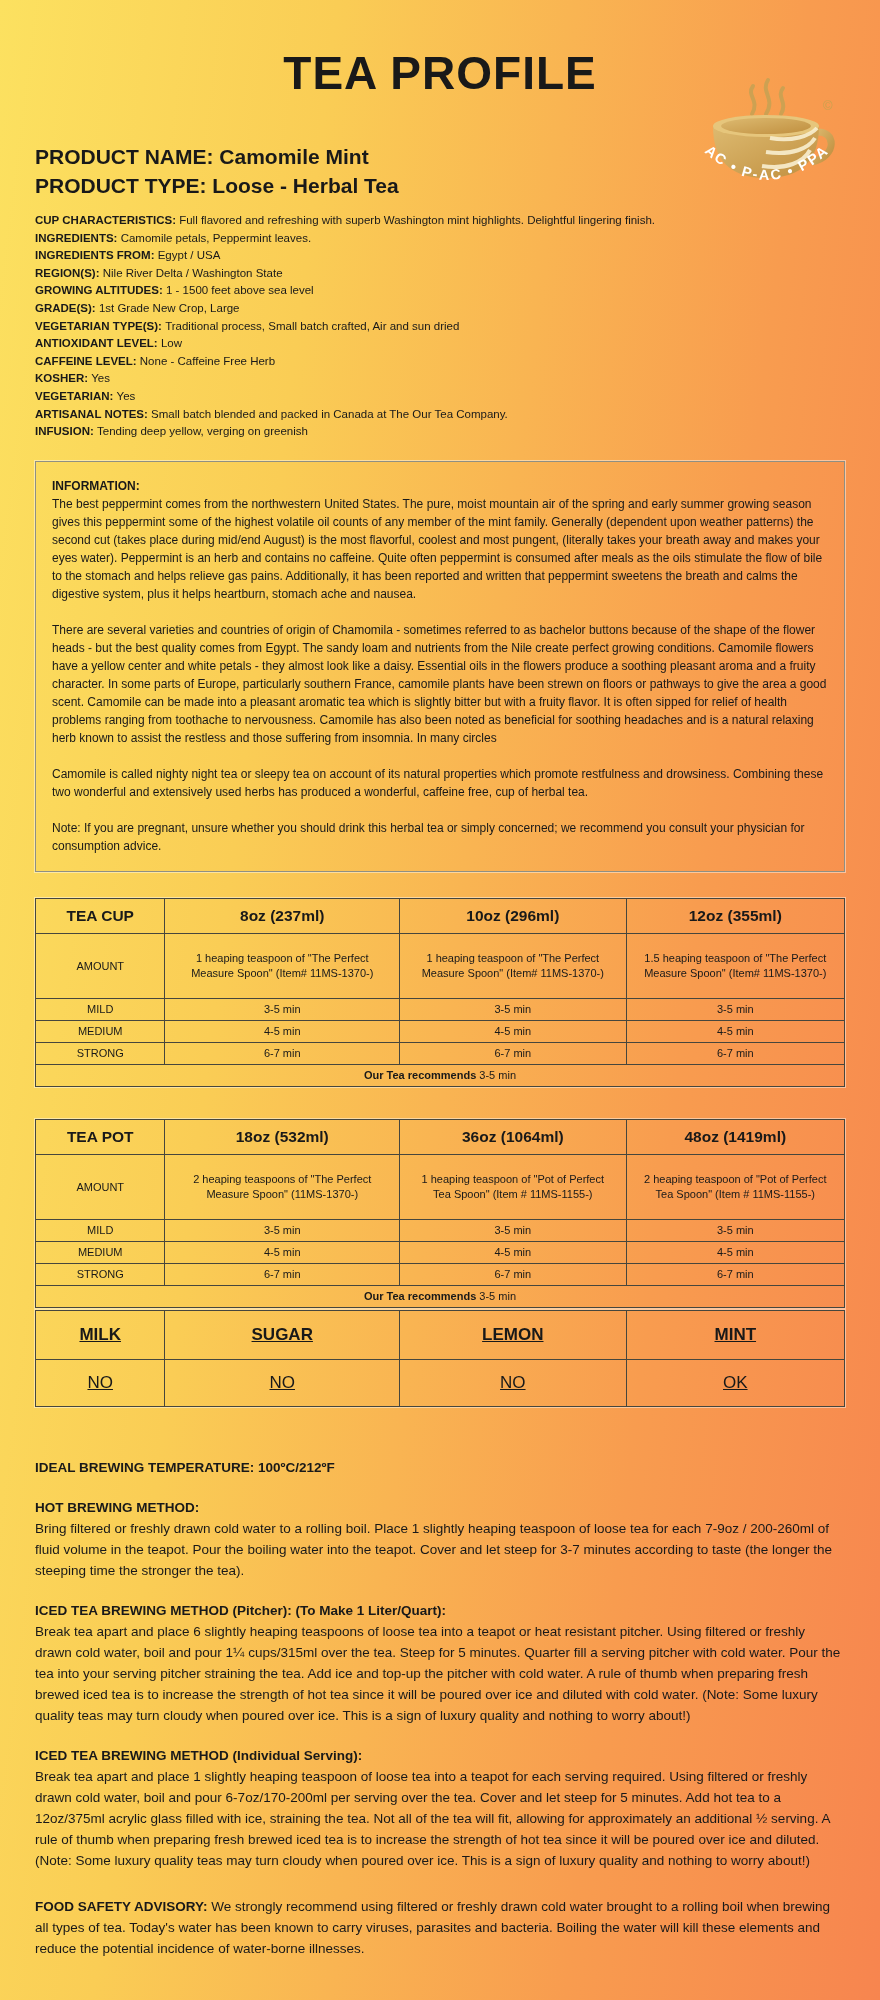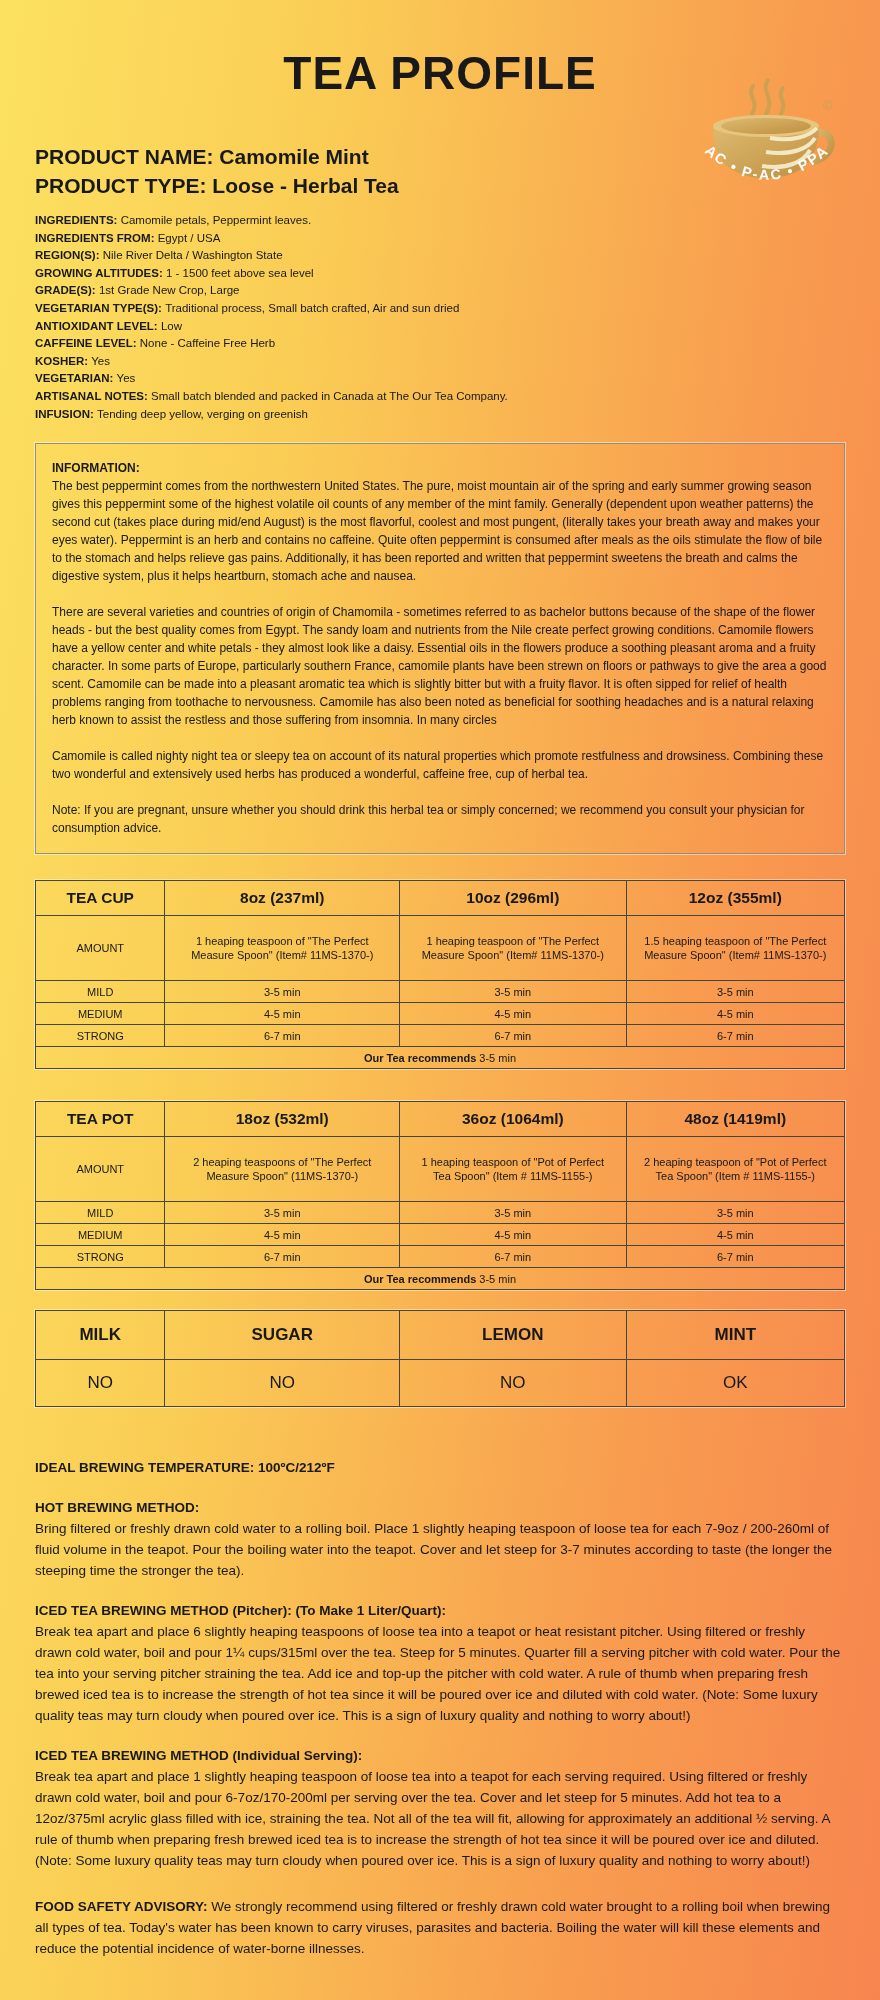--- a/index.html
+++ b/index.html
@@ -39,21 +39,21 @@
   }
   .steep{margin-top:26px;}
   .steep.second{margin-top:32px;}
   .steep th{font-size:15.5px;height:30px;font-weight:bold;}
   .steep td.amount-label{font-size:11px;}
   .steep td.amount{font-size:11px;line-height:14.5px;height:56px;padding:4px 16px;}
   .steep td.strength{font-size:11px;height:17px;}
   .steep td.footer{font-size:11px;height:17px;}
   .steep td.footer b{font-weight:bold;}
   h2.serving-heading{font-size:17px;margin:34px 0 0;font-weight:bold;}
-  .serving{margin-top:20px;}
+  .serving{margin-top:2px;text-decoration:underline;}
   .serving th{font-size:17px;height:44px;font-weight:bold;}
   .serving td{font-size:17px;height:42px;}
   .temp-line{margin-top:50px;font-size:13.5px;font-weight:bold;line-height:21px;}
   .method{margin-top:19px;}
   .method h3{margin:0;font-size:13.5px;line-height:21px;font-weight:bold;}
   .method p{margin:0;font-size:13.5px;line-height:21px;}
   .advisory{margin-top:25px;font-size:13.5px;line-height:21px;}
   .advisory b{font-weight:bold;}
 </style>
 </head>
@@ -96,20 +96,21 @@
       <span>PRODUCT NAME:</span>
       <span>Camomile Mint</span>
     </div>
     <div class="product-line">
       <span>PRODUCT TYPE:</span>
       <span>Loose - Herbal Tea</span>
     </div>
   </div>
 
   <div class="chars" id="chars">
+      <div class="char-line"><b>CUP CHARACTERISTICS: </b><span>Full flavored and refreshing with superb Washington mint highlights. Delightful lingering finish.</span></div>
       <div class="char-line"><b>INGREDIENTS: </b><span>Camomile petals, Peppermint leaves.</span></div>
       <div class="char-line"><b>INGREDIENTS FROM: </b><span>Egypt / USA</span></div>
       <div class="char-line"><b>REGION(S): </b><span>Nile River Delta / Washington State</span></div>
       <div class="char-line"><b>GROWING ALTITUDES: </b><span>1 - 1500 feet above sea level</span></div>
       <div class="char-line"><b>GRADE(S): </b><span>1st Grade New Crop, Large</span></div>
       <div class="char-line"><b>VEGETARIAN TYPE(S): </b><span>Traditional process, Small batch crafted, Air and sun dried</span></div>
       <div class="char-line"><b>ANTIOXIDANT LEVEL: </b><span>Low</span></div>
       <div class="char-line"><b>CAFFEINE LEVEL: </b><span>None - Caffeine Free Herb</span></div>
       <div class="char-line"><b>KOSHER: </b><span>Yes</span></div>
       <div class="char-line"><b>VEGETARIAN: </b><span>Yes</span></div>

